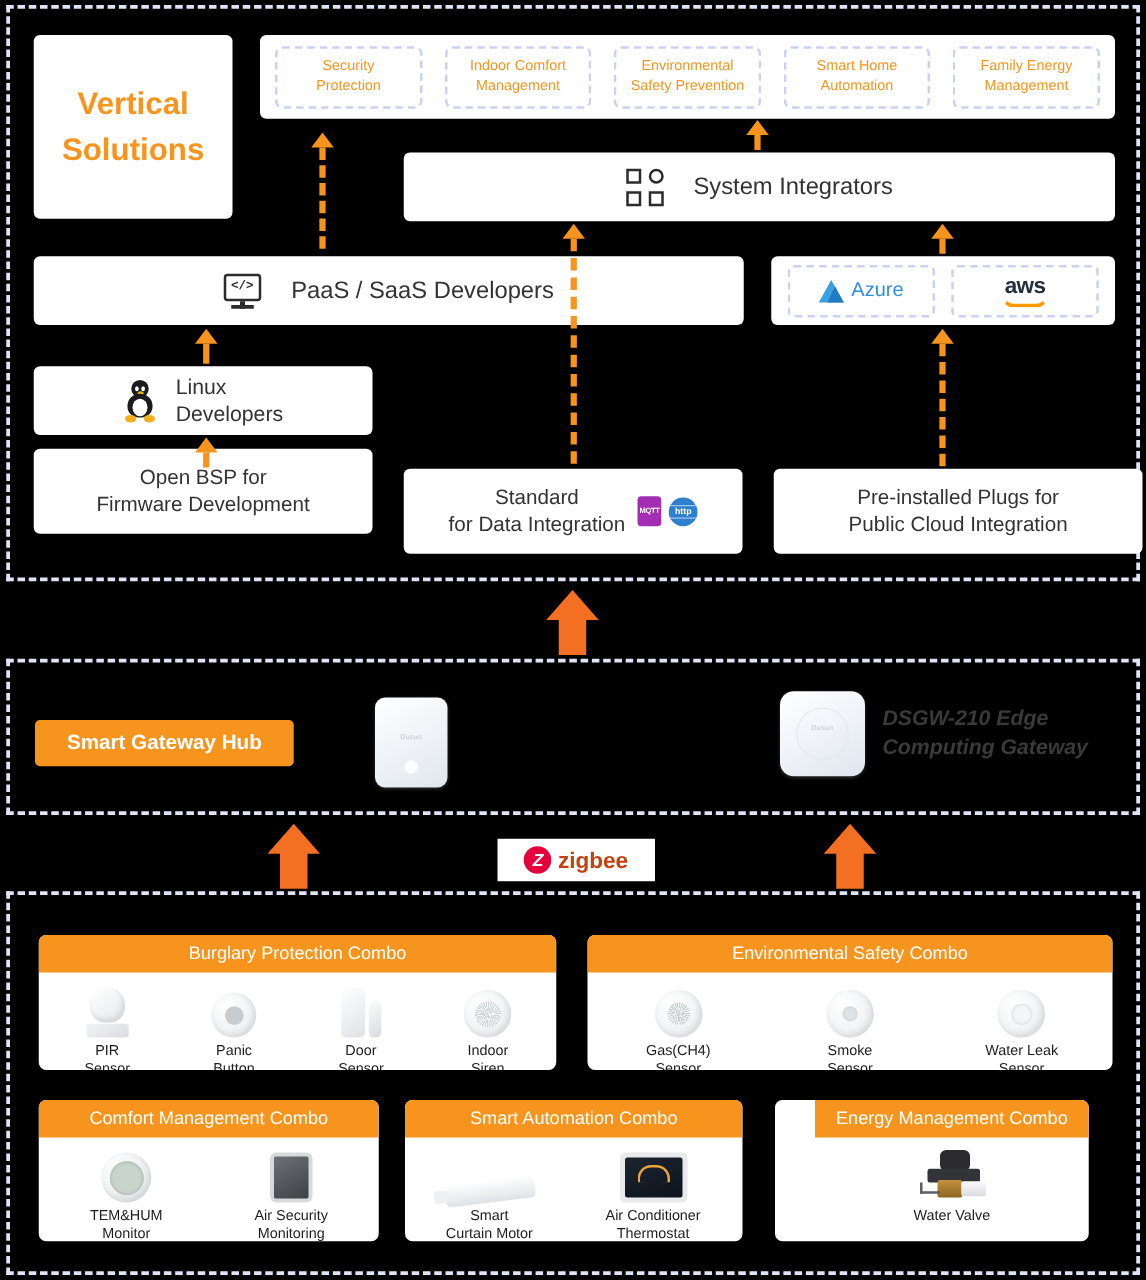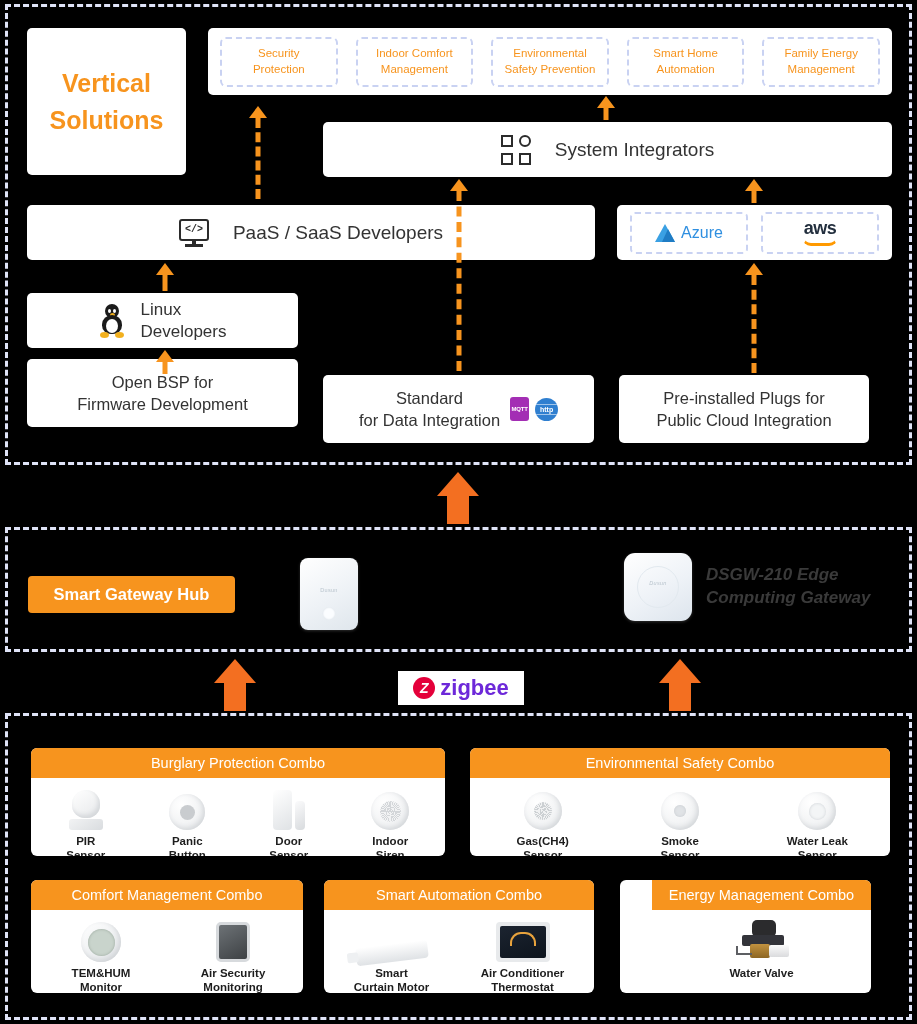--- a/index.html
+++ b/index.html
@@ -104,21 +104,21 @@
   #linux-developers {
     left: 27px; top: 293px; width: 271px; height: 55px;
     justify-content: center;
     gap: 16px;
   }
   #linux-developers .lx-label { font-size: 17px; color: #333333; line-height: 1.25; }
 
   
   #open-bsp     { left: 27px;  top: 359px; width: 271px; height: 68px; }
   #standard-data{ left: 323px; top: 375px; width: 271px; height: 68px; }
-  #preinstalled { left: 619px; top: 375px; width: 250px; height: 68px; }
+  #preinstalled { left: 619px; top: 375px; width: 295px; height: 68px; }
   .bottombox-txt {
     font-size: 16.5px; color: #333333; text-align: center; line-height: 1.35;
   }
   .proto-icons { display:flex; align-items:center; gap:6px; margin-left:10px; }
   .mqtt-badge {
     width: 19px; height: 24px; background: #a32eb4; border-radius: 3px;
     color:#fff; font-size:6px; font-weight:bold; display:flex;
     align-items:center; justify-content:center; letter-spacing:-0.2px;
   }
   .http-badge {
@@ -200,36 +200,36 @@
   
   #zigbee-logo {
     position:absolute; left:398px; top:671px; width:126px; height:34px;
     background:#ffffff; display:flex; align-items:center; justify-content:center; gap:5px;
   }
   .zb-circle {
     width:22px;height:22px;border-radius:50%;background:#E4003A;
     display:flex;align-items:center;justify-content:center;
     color:#fff;font-size:14px;font-weight:bold;font-style:italic;
   }
-  .zb-text { color:#6d28d9; font-size:22px; font-weight:bold; }
+  .zb-text { color:#c2410c; font-size:18px; font-weight:bold; }
 
   
   .combo {
     position:absolute; background:#ffffff; border-radius:6px; overflow:hidden;
   }
   .combo-title {
     height:30px; background:#F7941E; color:#ffffff;
     display:flex; align-items:center; justify-content:center;
     font-size:14.5px;
   }
   .combo-body {
     display:flex; align-items:flex-start; justify-content:space-around;
     padding:8px 4px 6px;
   }
-  .device { display:flex; flex-direction:column; align-items:center; width:82px;font-weight:bold; }
+  .device { display:flex; flex-direction:column; align-items:center; width:82px; }
   .device-label {
     margin-top:4px; font-size:11.5px; color:#1d1d1d; text-align:center; line-height:1.25;
   }
   .dev-icon { height:44px; display:flex; align-items:flex-end; justify-content:center; }
 
   #combo-burglary { left:31px;  top:748px; width:414px; height:108px; }
   #combo-env      { left:470px; top:748px; width:420px; height:108px; }
   #combo-comfort  { left:31px;  top:880px; width:272px; height:113px; }
   #combo-auto     { left:324px; top:880px; width:270px; height:113px; }
   #combo-energy   { left:620px; top:880px; width:251px; height:113px;padding-left:32px; }

